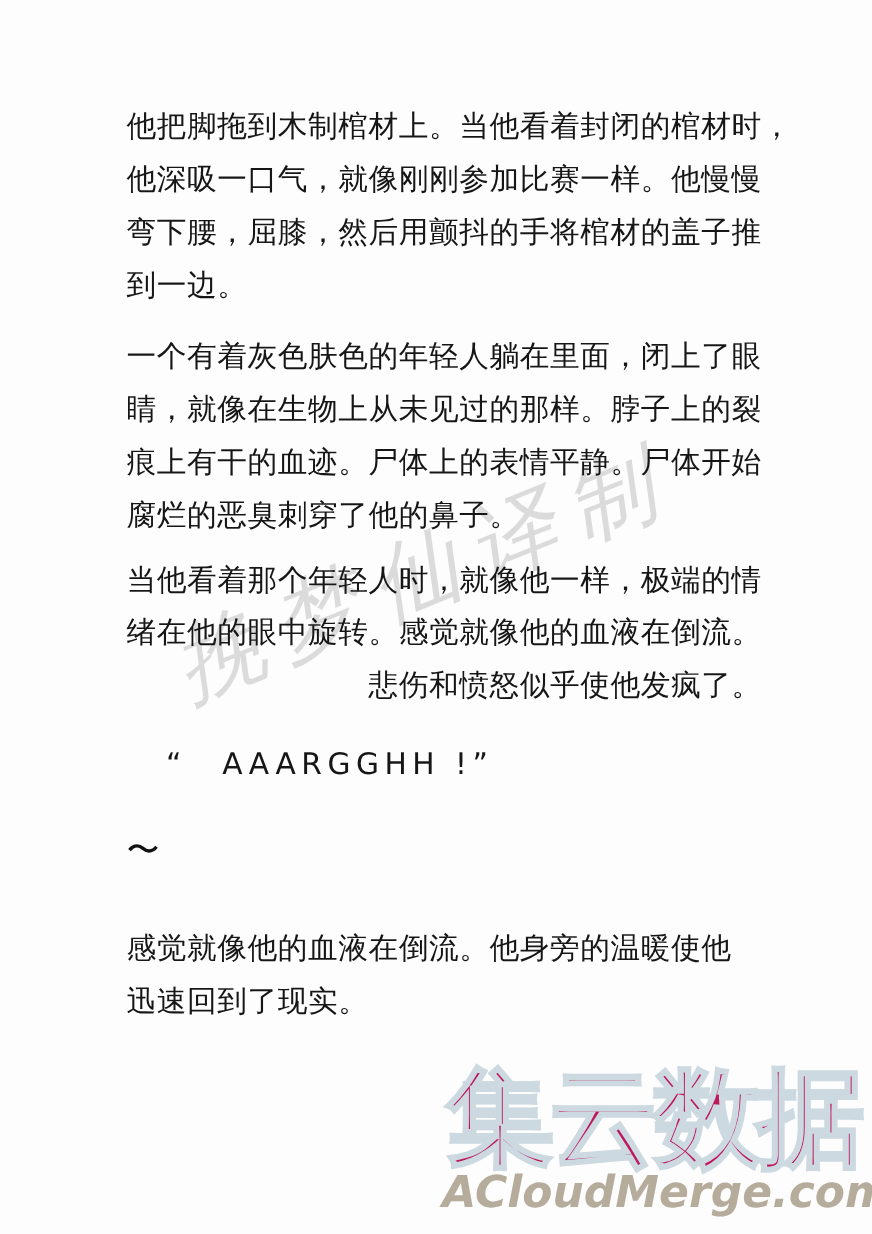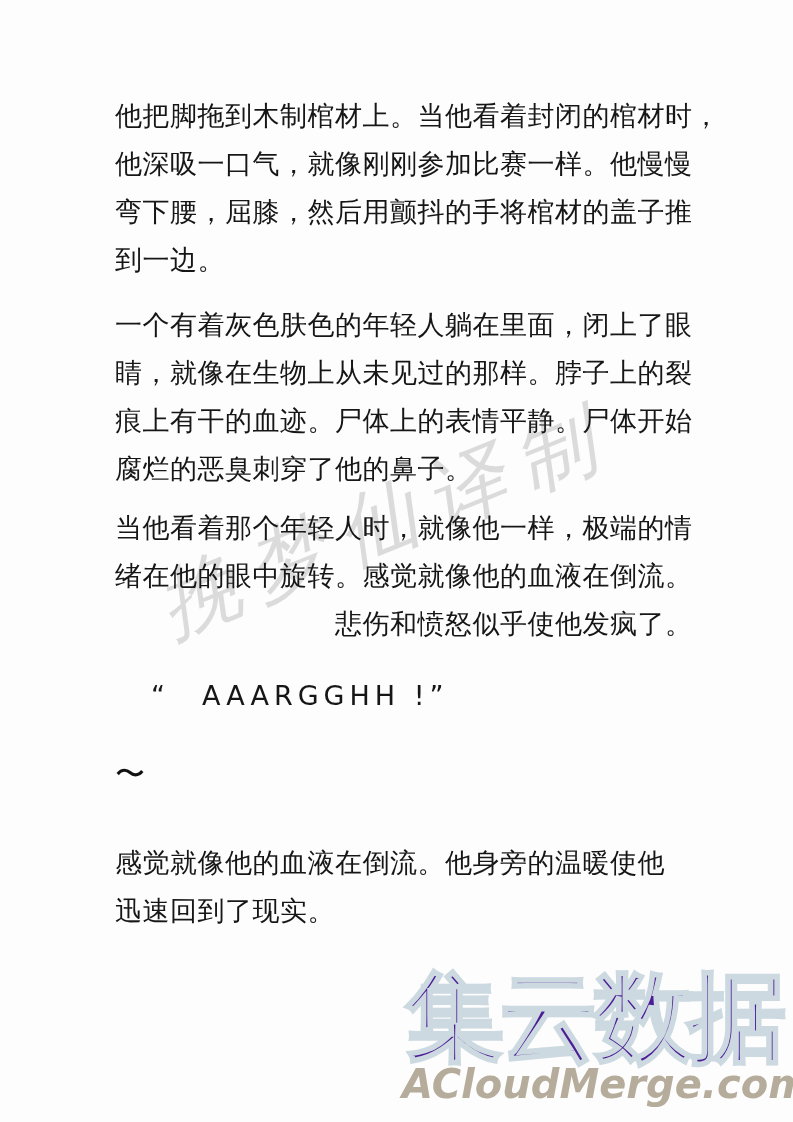--- a/index.html
+++ b/index.html
@@ -44,21 +44,21 @@
     transform-origin: left center;
     pointer-events: none;
   }
   .wm-bubble {
     position: absolute;
     left: 406px;
     top: 966px;
     font-size: 98px;
     font-weight: bold;
     line-height: 1.05;
-    color: #4c1d95;
+    color: #be185d;
     -webkit-text-stroke: 2.5px #ccd9e0;
     letter-spacing: -4px;
     white-space: nowrap;
     pointer-events: none;
   }
   .wm-url {
     position: absolute;
     left: 402px;
     top: 1064px;
     font-size: 40px;

